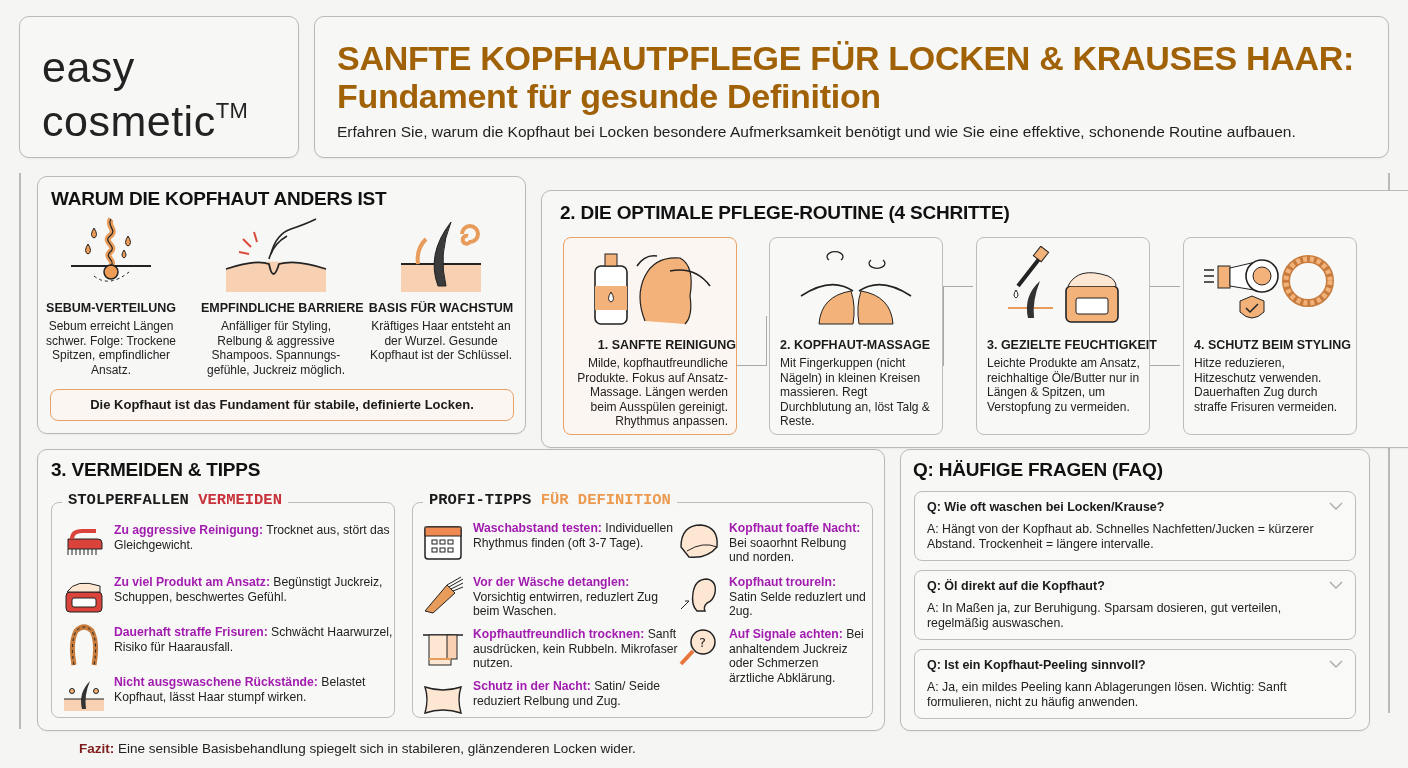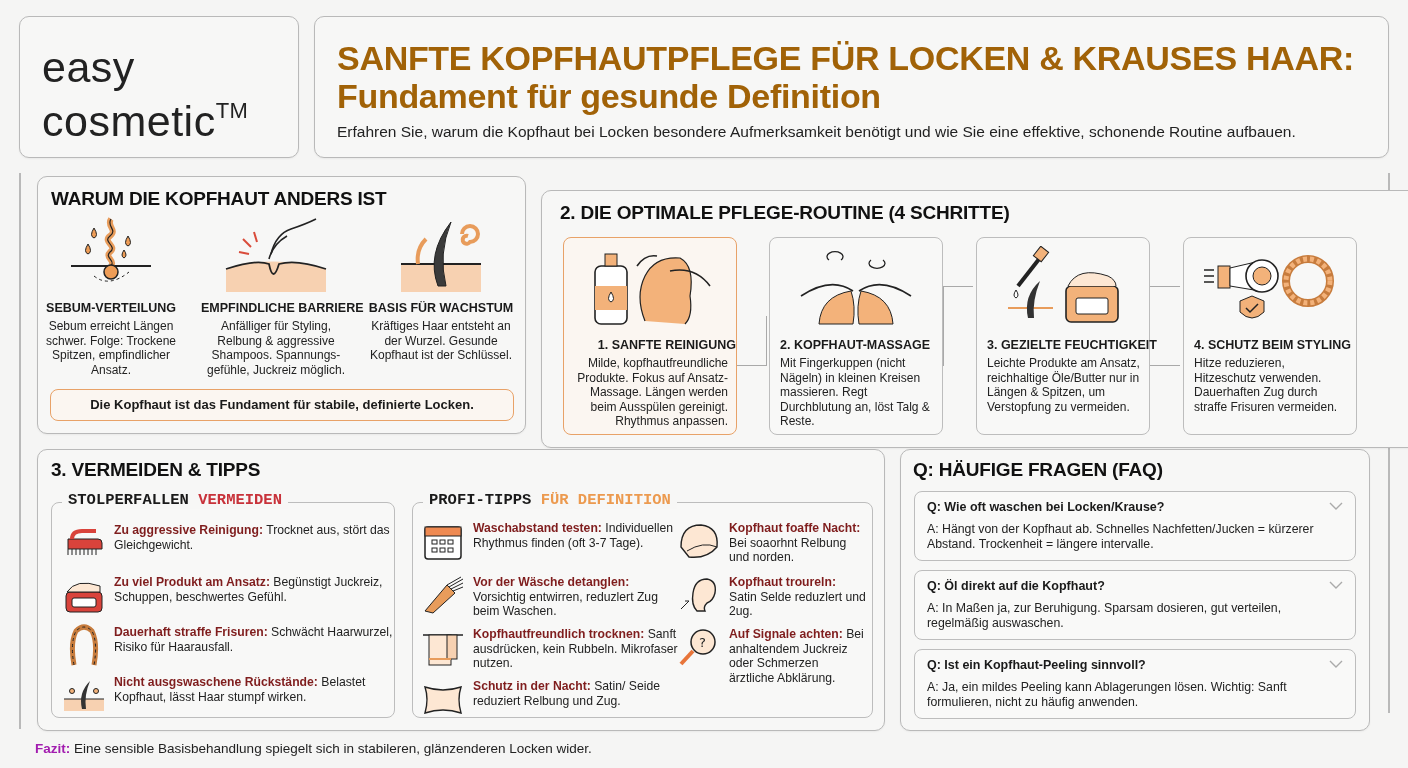--- a/index.html
+++ b/index.html
@@ -73,34 +73,34 @@
   }
   .subbox-title {
     position: absolute; top: -12px; left: 10px; padding: 0 6px; background: #f7f7f6;
     font-size: 15.5px; font-weight: 700; white-space: nowrap; font-family: Liberation Mono, monospace;
   }
   .accent-red { color: #c8323a; }
   .accent-orange { color: #ec9a4f; }
   .item { position: absolute; display: flex; align-items: flex-start; }
   .item-icon { width: 44px; height: 40px; flex: none; display: flex; align-items: center; justify-content: center; }
   .item-text { font-size: 12.2px; line-height: 14.5px; color: #222; margin-left: 8px; }
-  .item-text b { color: #7f1d1d; }
+  .item-text b { color: #a21caf; }
 
   
   #faq-card { left: 900px; top: 449px; width: 470px; height: 282px; }
   .faq {
     position: absolute; left: 13px; width: 442px; height: 70px;
     border: 1.5px solid #bdbdbd; border-radius: 8px; background: #f9f9f8;
   }
   .faq-q { position: absolute; left: 12px; top: 8px; font-size: 12.5px; font-weight: 700; }
   .faq-a { position: absolute; left: 12px; top: 30px; width: 400px; font-size: 12.3px; line-height: 15px; color: #222; }
   .faq-chevron { position: absolute; right: 12px; top: 9px; width: 14px; height: 10px; }
 
   #fazit { position: absolute; left: 35px; top: 741px; font-size: 13.5px; color: #222; white-space: nowrap; }
-  #fazit b { color: #a21caf; }
+  #fazit b { color: #7f1d1d; margin-left: 44px; }
 </style>
 </head>
 <body>
 
 <div class="card" id="logo-card">
   <div id="logo-text">
     <div>easy</div>
     <div><span>cosmetic</span><sup>TM</sup></div>
   </div>
 </div>

